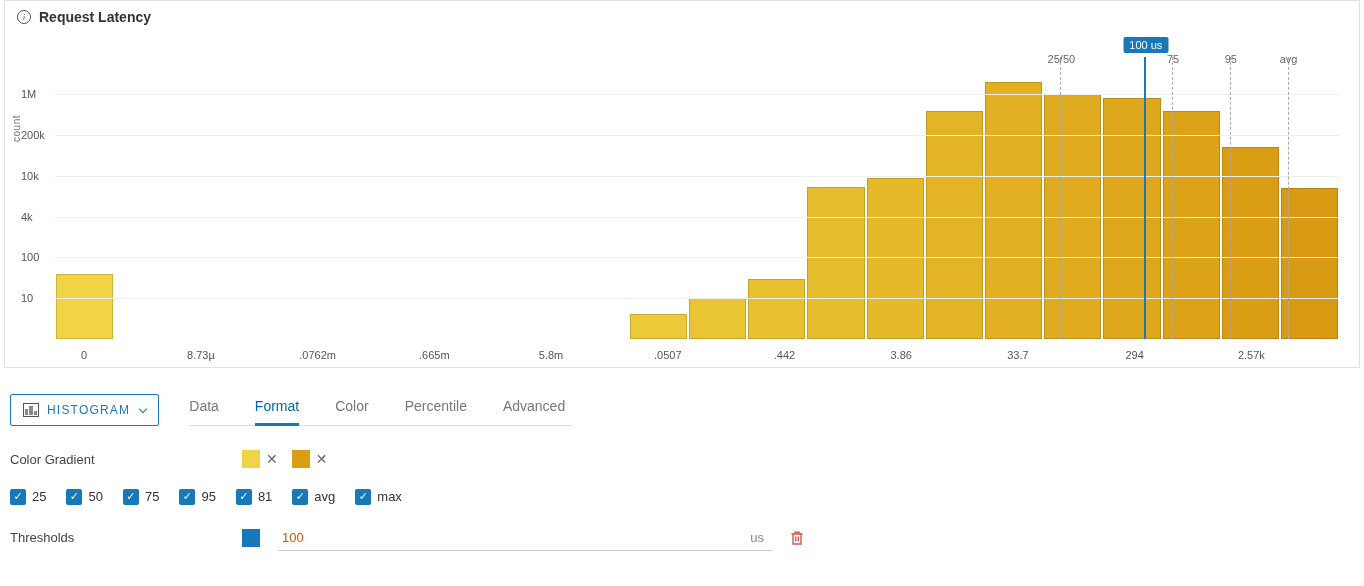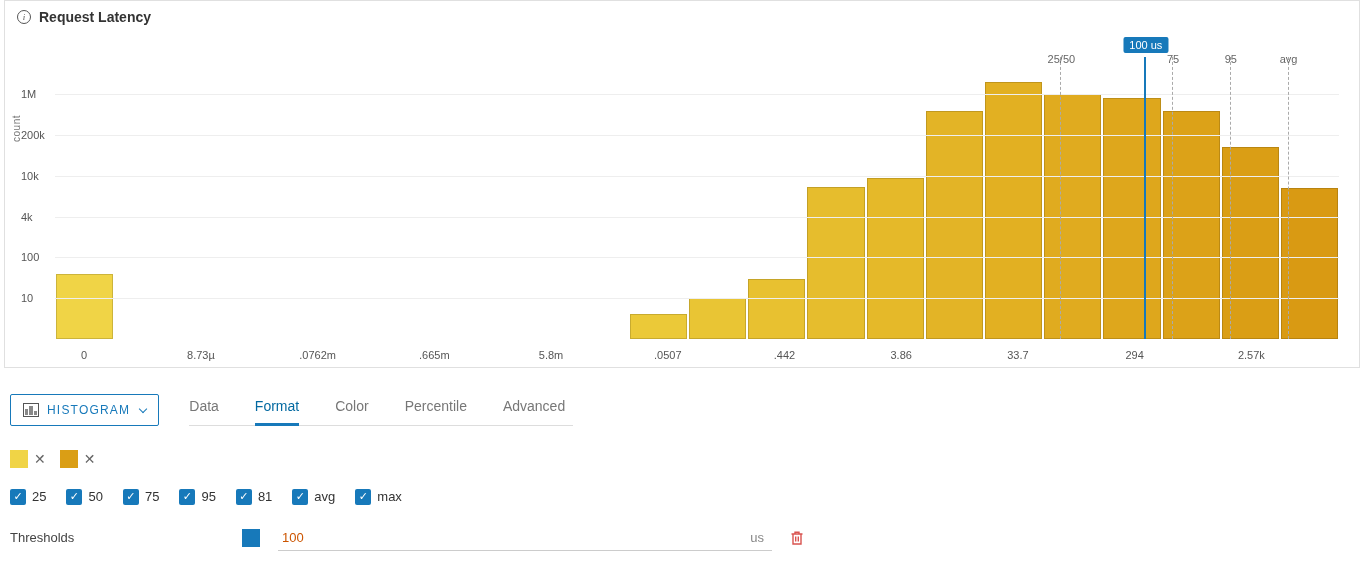--- a/index.html
+++ b/index.html
@@ -387,20 +387,21 @@
         <span class="tab">Data</span>
         <span class="tab active">Format</span>
         <span class="tab">Color</span>
         <span class="tab">Percentile</span>
         <span class="tab">Advanced</span>
       </div>
   </div>
 
   <div class="settings">
     <div class="setting">
+      <span class="label">Color Gradient</span>
       <span class="chips" id="gradient-chips">
           <span style="display: inline-flex; align-items: center; gap: 4px;">
             <span class="swatch" style="background: rgb(240, 212, 70);"></span>
             <span class="x-remove">✕</span>
           </span>
           <span style="display: inline-flex; align-items: center; gap: 4px;">
             <span class="swatch" style="background: rgb(218, 158, 21);"></span>
             <span class="x-remove">✕</span>
           </span>
         </span>

